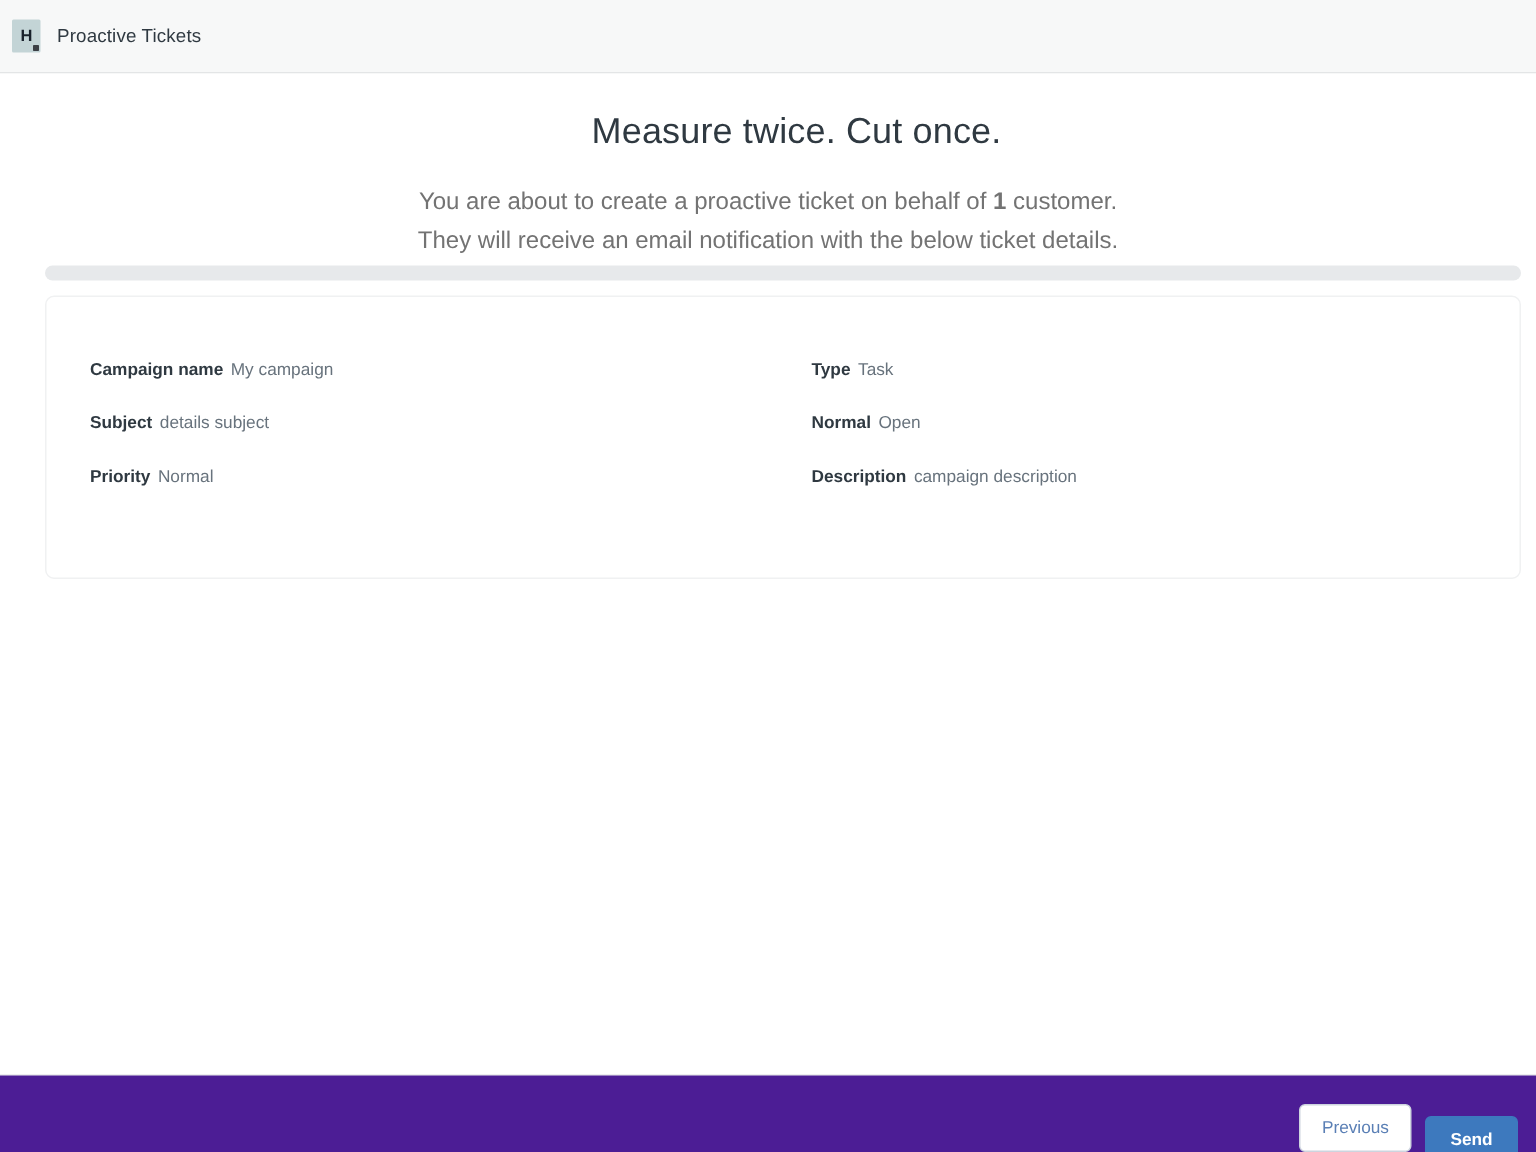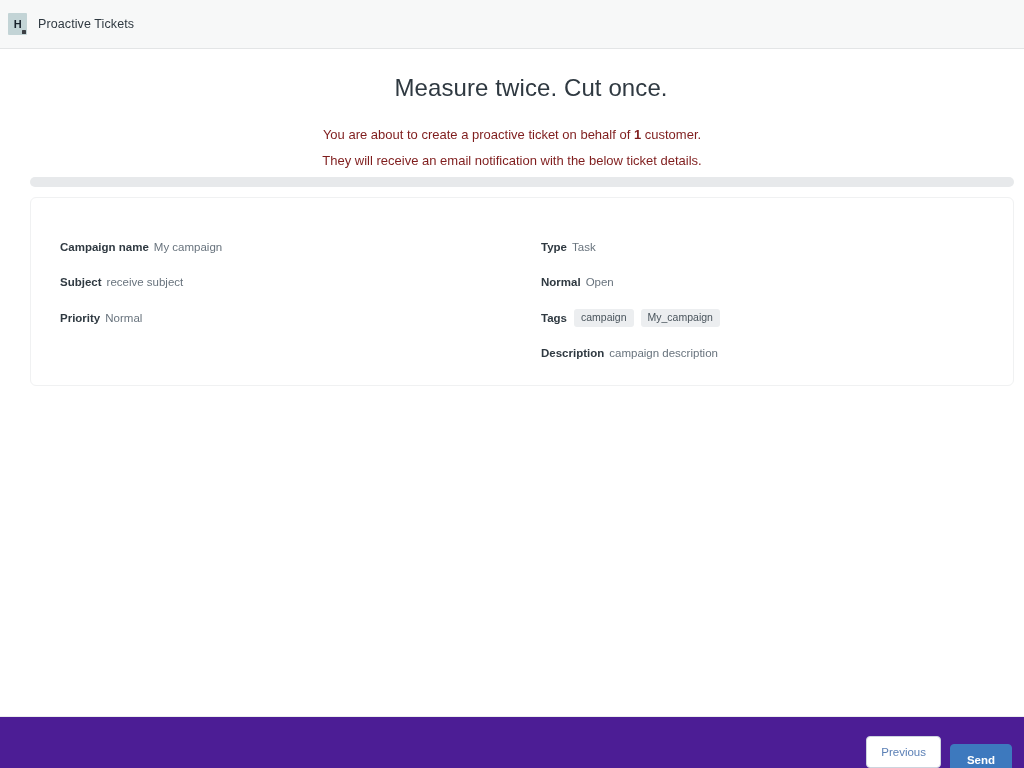--- a/index.html
+++ b/index.html
@@ -85,22 +85,22 @@
   }
   .headline {
     font-size: 24px;
     font-weight: normal;
     color: #2f3941;
     margin: 0;
     letter-spacing: 0.1px;
     padding-left: 38px;
   }
   .sub {
-    font-size: 13px;
-    color: #7f1d1d;
+    font-size: 16px;
+    color: #737373;
     margin: 0;
     line-height: 26px;
   }
   .sub.first { margin-top: 20px; }
   .sub b { font-weight: bold; }
 
   
   .progress-wrap {
     position: absolute;
     left: 30px;
@@ -259,43 +259,36 @@
     <div class="card">
       <div class="card-grid">
 
         <div class="col left">
           <div class="field">
             <span class="lbl">Campaign name</span>
             <span class="val">My campaign</span>
           </div>
           <div class="field">
             <span class="lbl">Subject</span>
-            <span class="val">receive subject</span>
+            <span class="val">details subject</span>
           </div>
           <div class="field">
             <span class="lbl">Priority</span>
             <span class="val">Normal</span>
           </div>
         </div>
 
         <div class="col right">
           <div class="field">
             <span class="lbl">Type</span>
             <span class="val">Task</span>
           </div>
           <div class="field">
             <span class="lbl">Normal</span>
             <span class="val">Open</span>
-          </div>
-          <div class="field">
-            <span class="lbl">Tags</span>
-            <span class="tags">
-              <span class="tag">campaign</span>
-              <span class="tag">My_campaign</span>
-            </span>
           </div>
           <div class="field">
             <span class="lbl">Description</span>
             <span class="val">campaign description</span>
           </div>
         </div>
 
       </div>
     </div>
 

